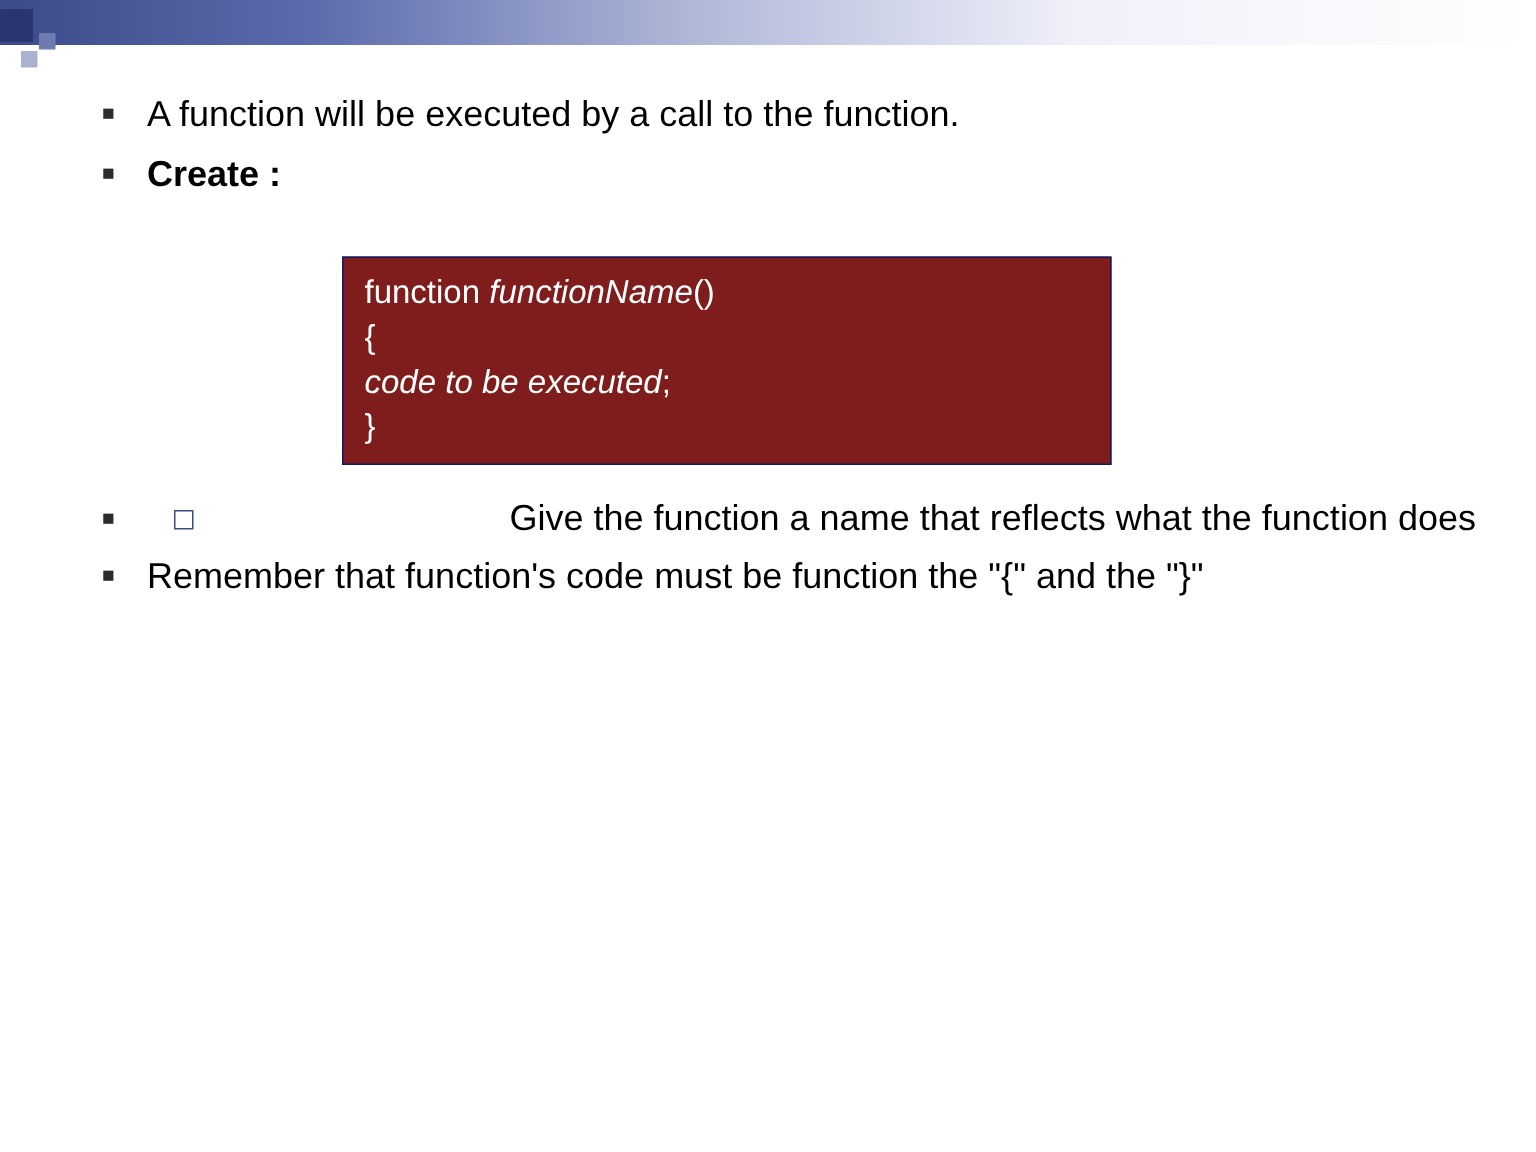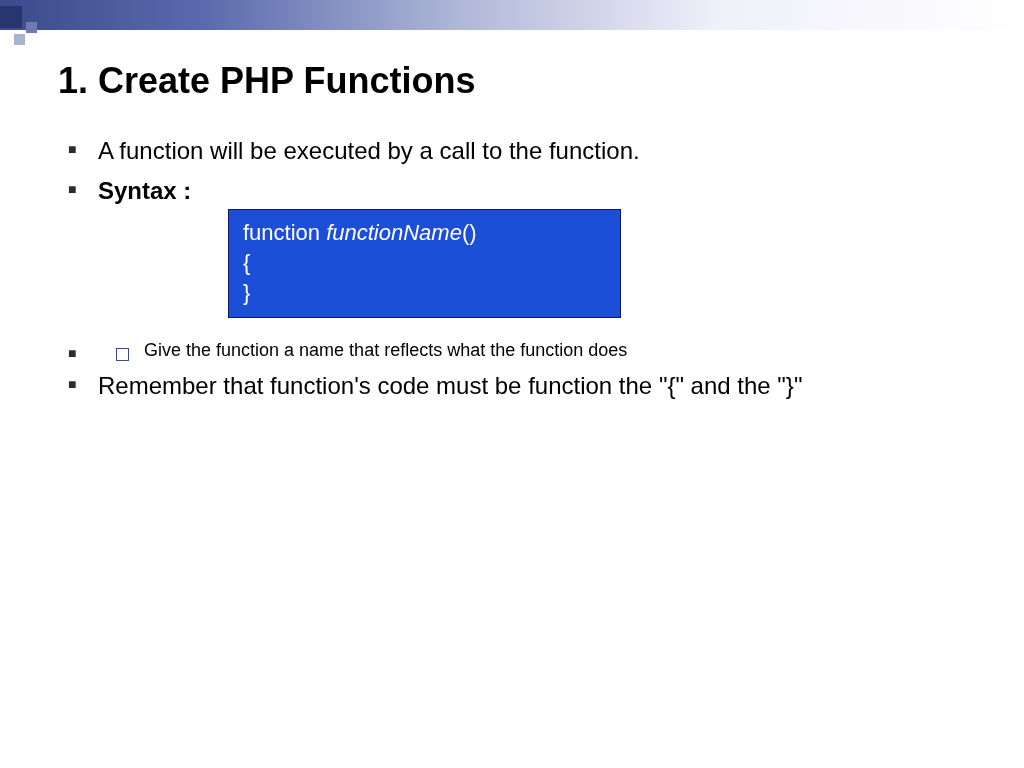--- a/index.html
+++ b/index.html
@@ -80,23 +80,24 @@
   }
 
   ul.level2 {
     list-style: none;
     padding-left: 0;
     margin-top: 2px;
   }
   ul.level2 > li {
     position: relative;
     padding-left: 46px;
-    font-size: 18px;
+    font-size: 24px;
     line-height: 1.35;
     margin-bottom: 4px;
+    text-align: right;
   }
   ul.level2 > li::before {
     content: "";
     position: absolute;
     left: 18px;
     top: 10px;
     width: 11px;
     height: 11px;
     border: 1.5px solid #3a4a8a;
     background: transparent;
@@ -105,62 +106,65 @@
   .bold { font-weight: bold; }
   .italic { font-style: italic; }
 
   .code-box-wrap {
     padding-left: 170px;
     margin-top: -4px;
     margin-bottom: 20px;
   }
   .code-box {
     display: inline-block;
-    background: #1d4ed8;
+    background: #7f1d1d;
     border: 1.5px solid #0b1a6b;
     padding: 8px 14px 10px 14px;
-    width: 393px;
+    width: 513px;
     color: #ffffff;
     font-size: 22px;
     line-height: 1.35;
+    margin-top: 36px;
   }
   .code-box .line { white-space: nowrap; }
 
 </style>
 </head>
 <body>
 
 <div class="top-bar"></div>
 <div class="deco-square-big"></div>
 <div class="deco-square-small1"></div>
 <div class="deco-square-small2"></div>
 
 <div class="slide">
 
-  <h1 class="title">1. Create PHP Functions</h1>
 
   <ul class="level1">
 
     <li>
       <span>A function will be executed by a call to the function.</span>
     </li>
 
     <li>
-      <span class="bold">Syntax :</span>
+      <span class="bold">Create :</span>
     </li>
 
   </ul>
 
   <div class="code-box-wrap">
     <div class="code-box">
       <div class="line">
         <span>function </span><span class="italic">functionName</span><span>()</span>
       </div>
       <div class="line">
         <span>{</span>
+      </div>
+      <div class="line">
+        <span class="italic">code to be executed</span><span>;</span>
       </div>
       <div class="line">
         <span>}</span>
       </div>
     </div>
   </div>
 
   <ul class="level1">
 
     <li>

